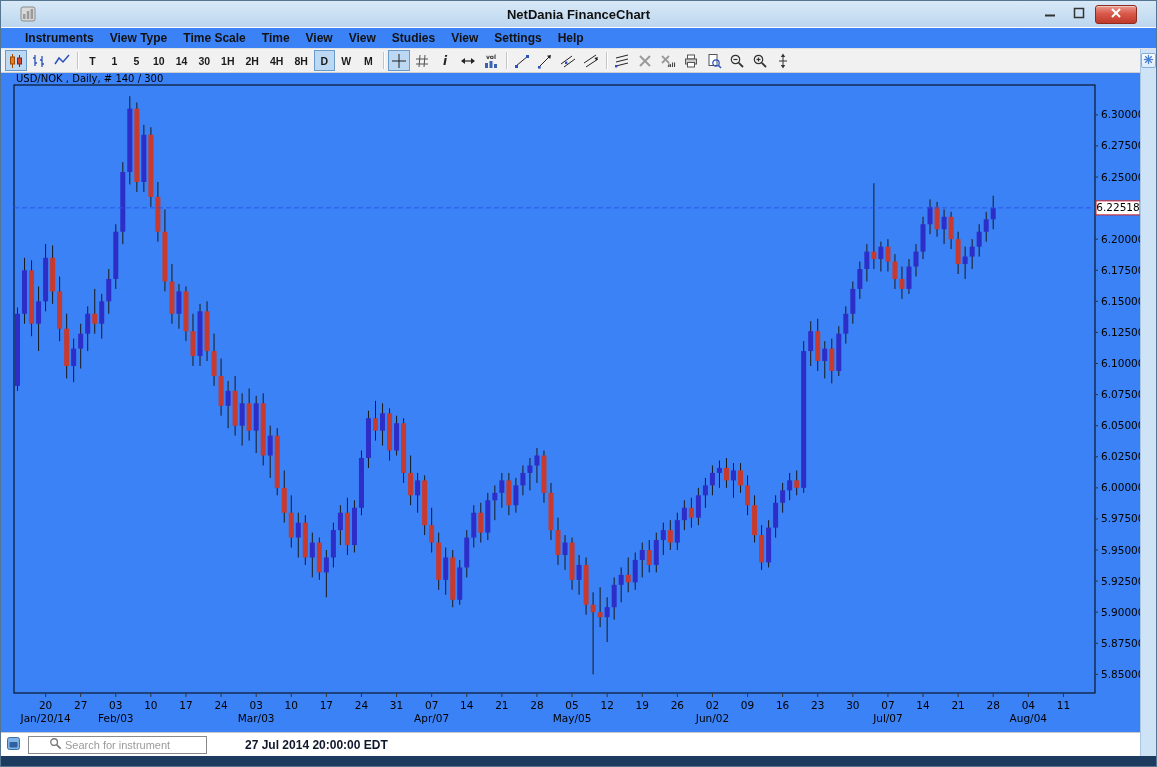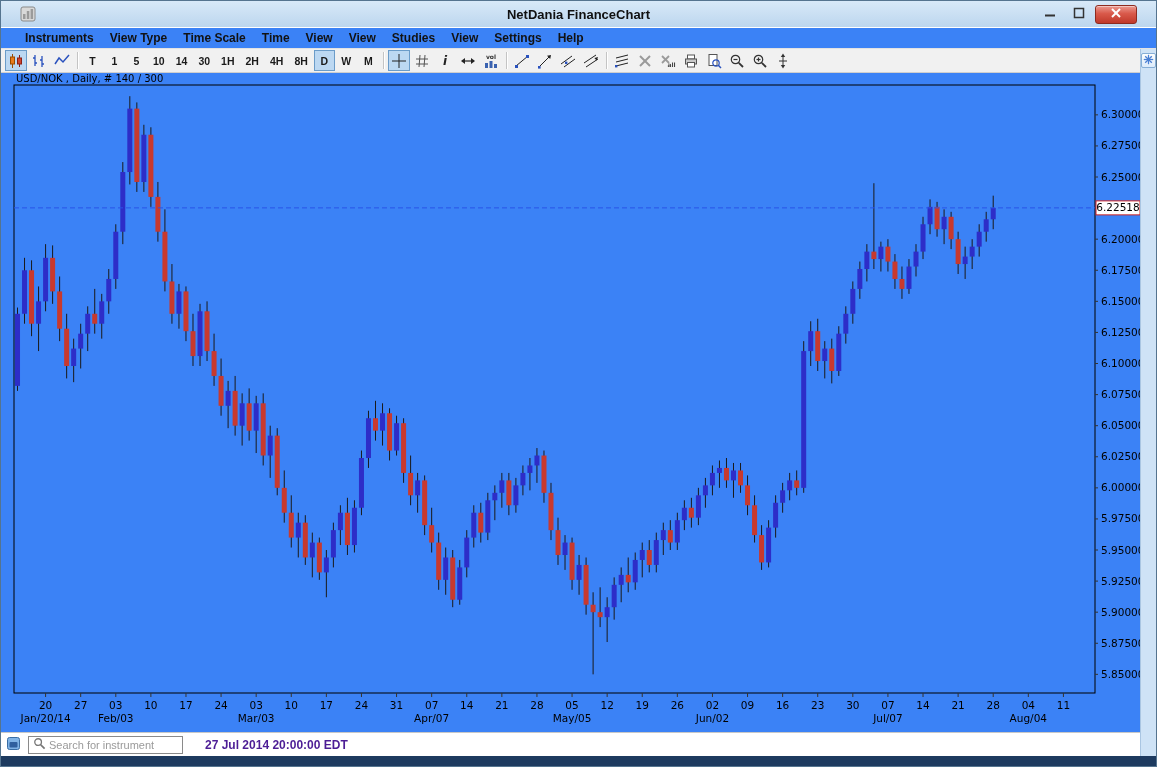--- a/index.html
+++ b/index.html
@@ -35,24 +35,24 @@
   
   .chart-area { flex:1; position:relative; background:#3b82f6; min-height:0; }
   .chart-area svg.chart { position:absolute; left:0; top:0; }
   svg text { font-family:"DejaVu Sans","Liberation Sans",sans-serif; }
   .ax   { font-size:10.5px; fill:#000; }
   .lbl  { font-size:10px;   fill:#000; }
   .tagtxt { font-size:10.5px; fill:#000; }
 
   
   .statusbar { height:24px; flex:0 0 24px; background:#ffffff; border-top:1px solid #c8c8c8; display:flex; align-items:center; padding:0 6px; gap:8px; }
-  .search-box { display:flex; align-items:center; gap:3px; border:1px solid #8a8a8a; background:#fff; height:18px; width:155px; padding:0 4px; }
+  .search-box { display:flex; align-items:center; gap:3px; border:1px solid #8a8a8a; background:#fff; height:18px; width:179px; padding:0 20px; }
   .search-box input { border:none; outline:none; font-family:inherit; font-size:11px; color:#333; width:100%; background:transparent; }
   .search-box input::placeholder { color:#9a9a9a; }
-  .timestamp { font-size:12px; font-weight:700; color:#4c1d95; margin-left:14px; }
+  .timestamp { font-size:12px; font-weight:700; color:#0f172a; margin-left:30px; }
 
   .bottom-strip { height:10px; flex:0 0 10px; background:#1d3a5f; }
 </style>
 </head>
 <body>
 
 <div class="window">
 
   <div class="titlebar">
     <span class="app-icon">

